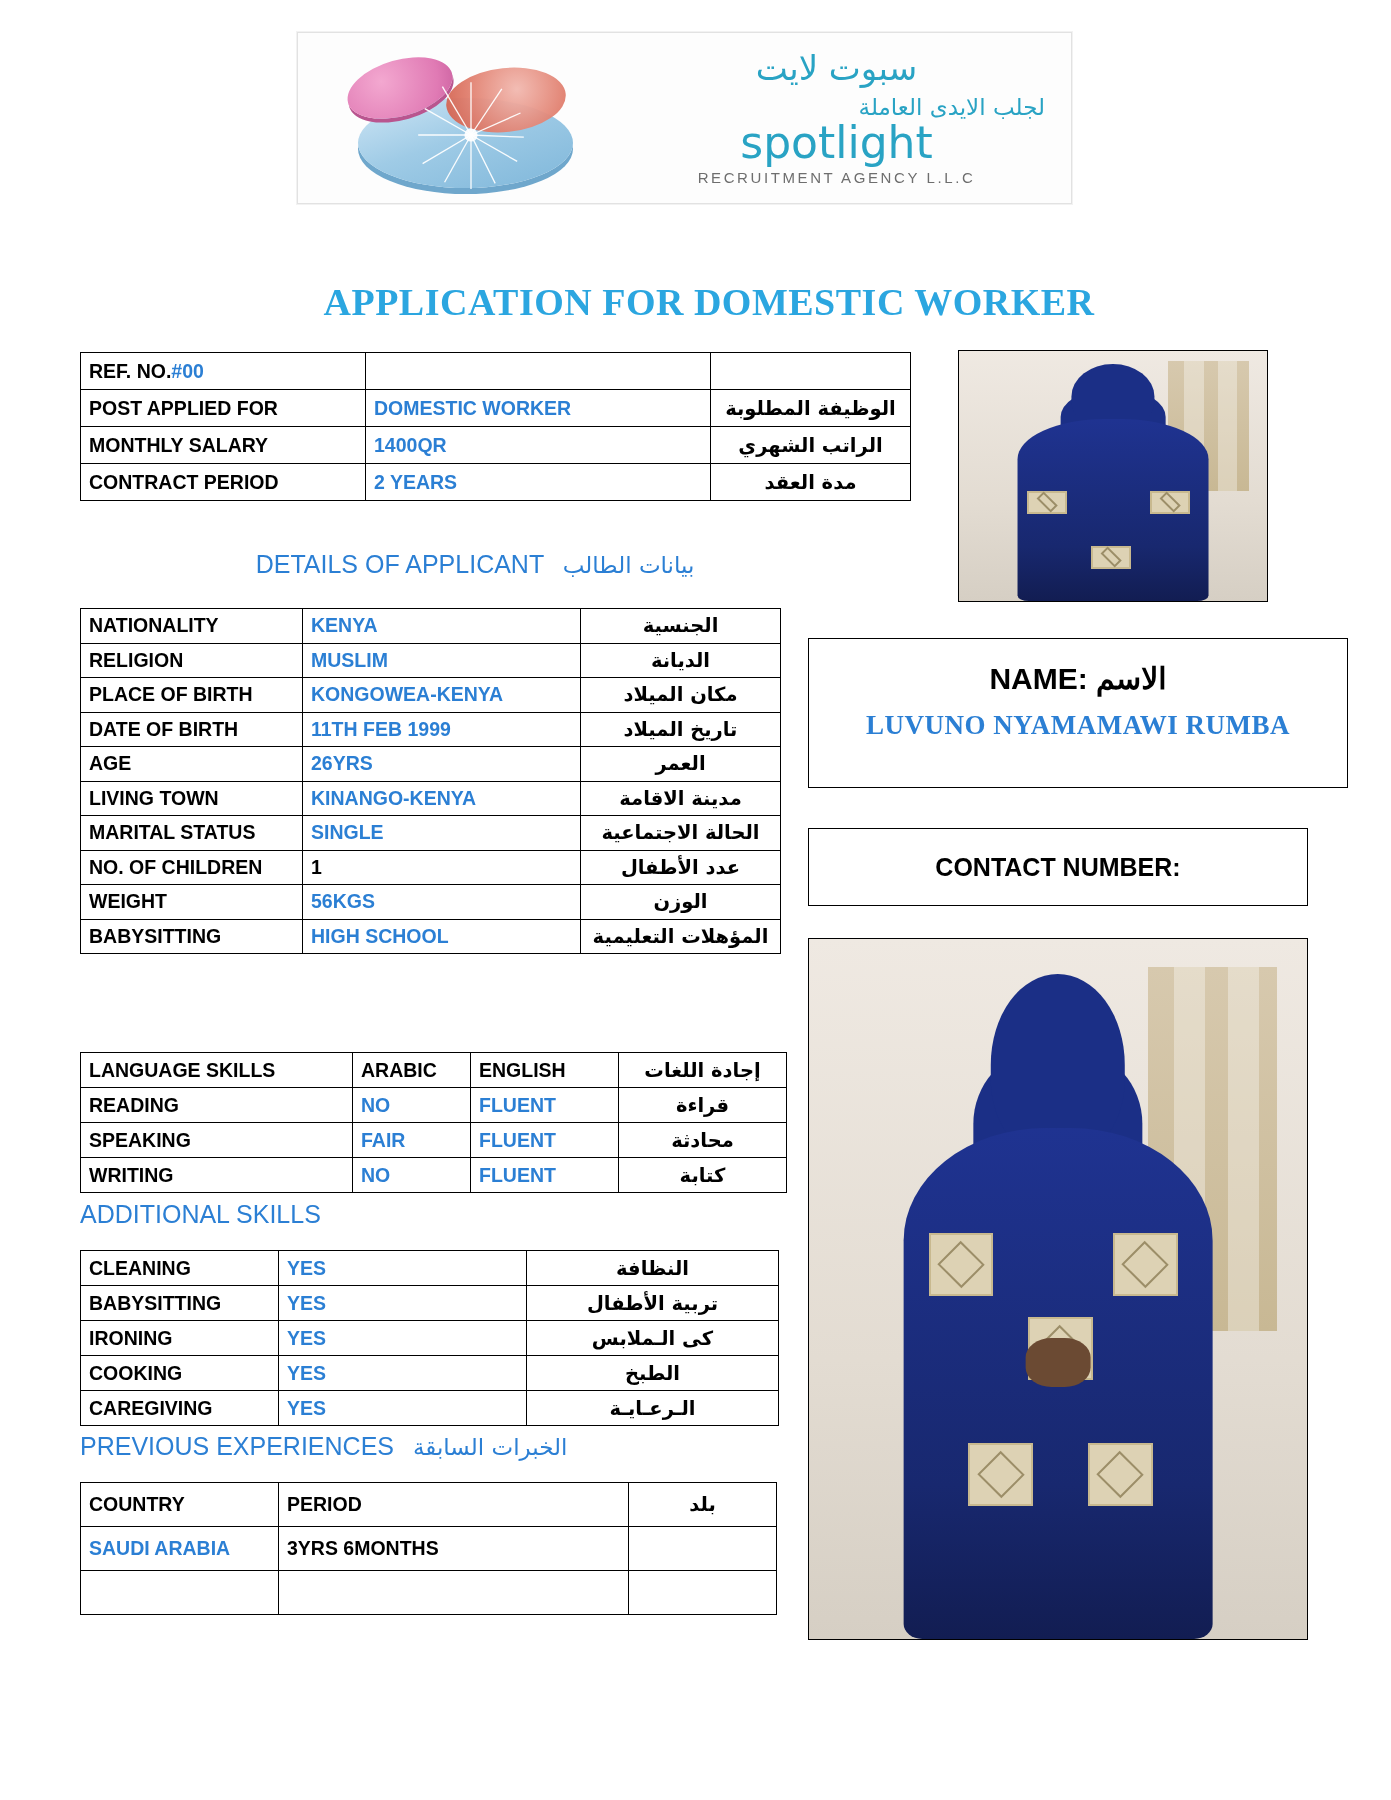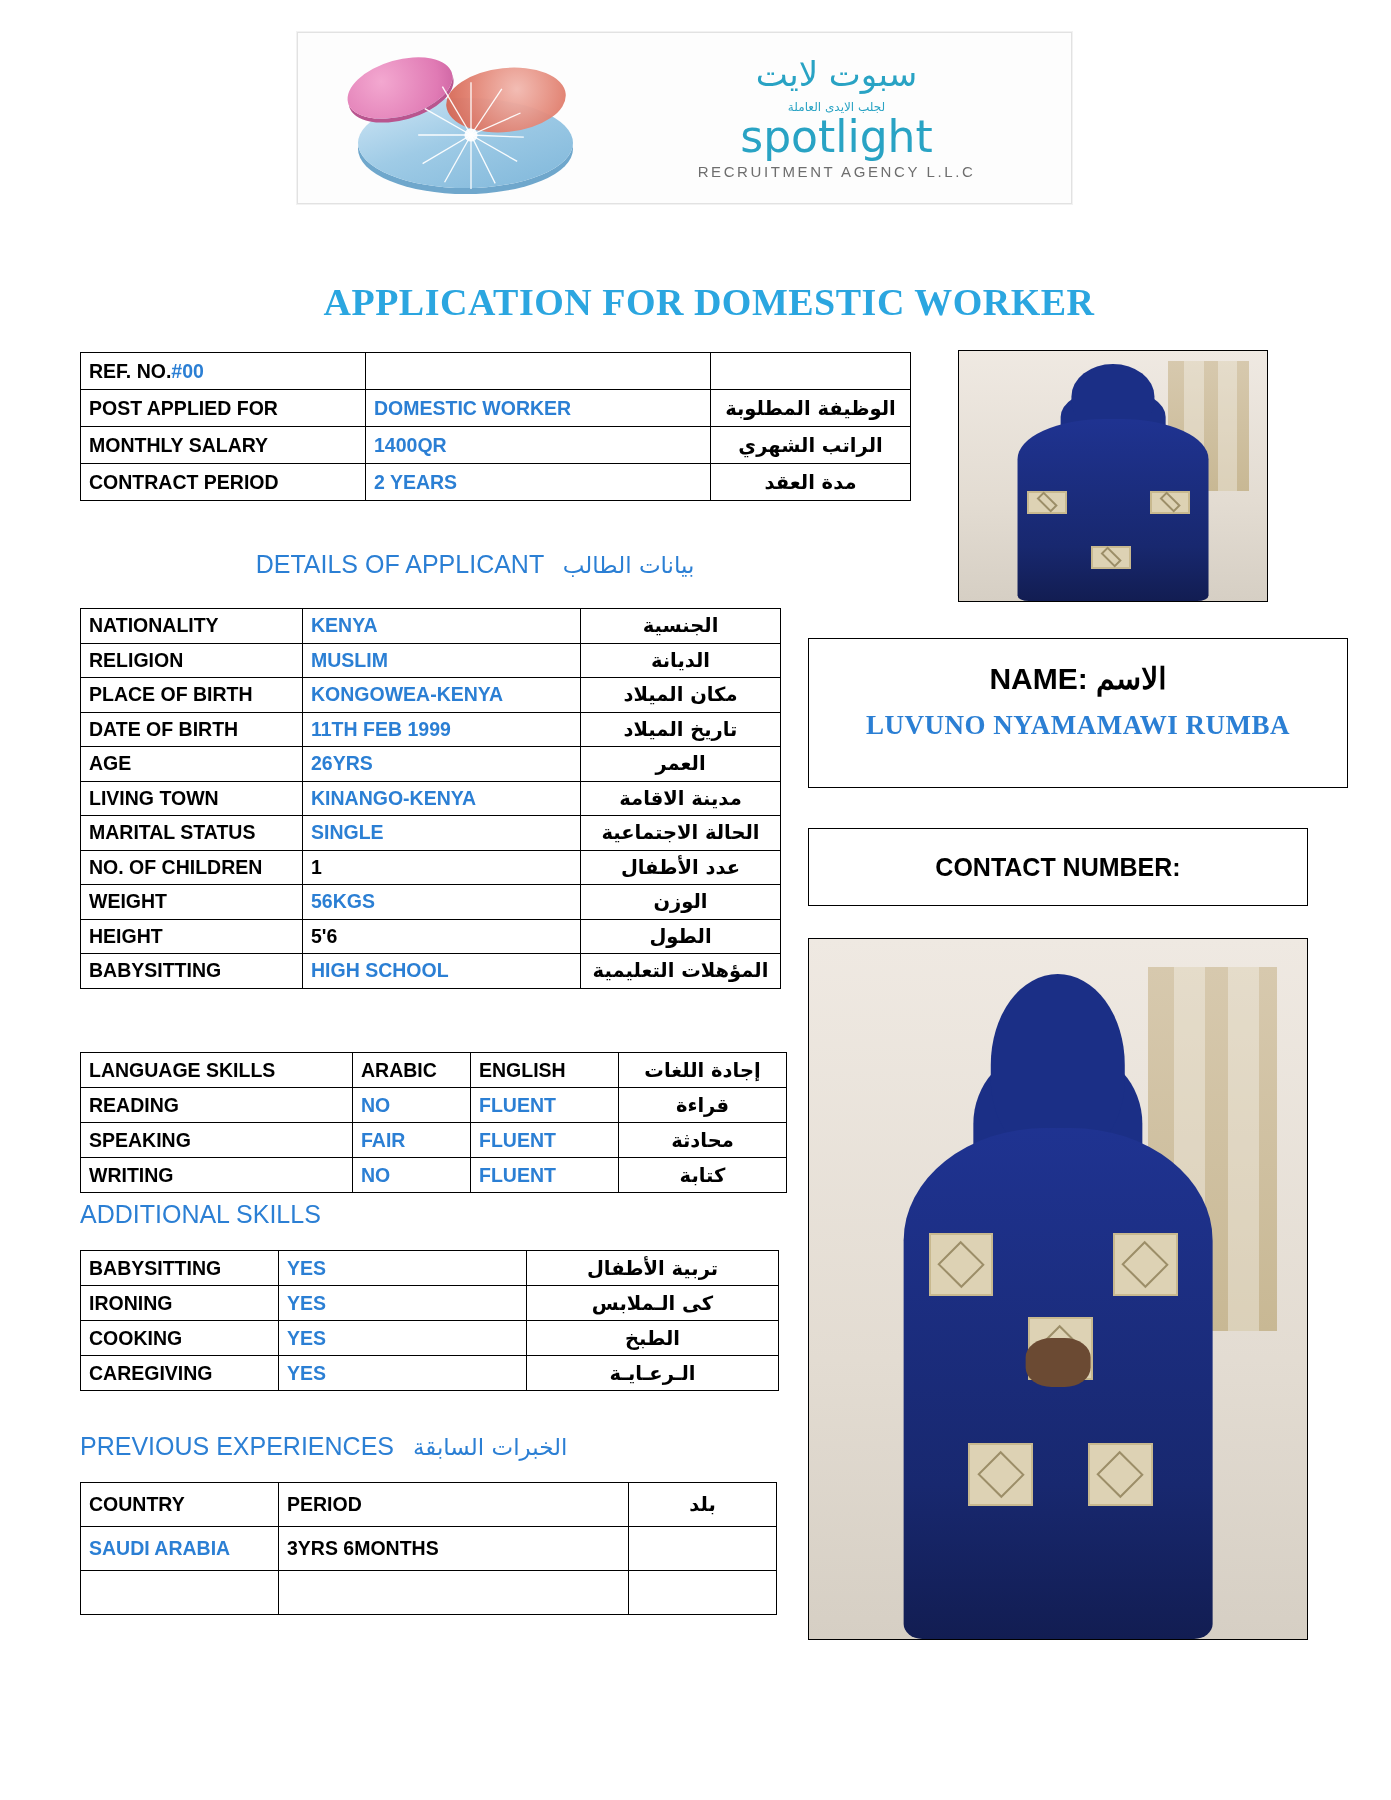--- a/index.html
+++ b/index.html
@@ -66,25 +66,26 @@
   .logo-ar1 {
     font-family: "DejaVu Sans", sans-serif;
     font-size: 34px;
     color: #29a3c4;
     direction: rtl;
     letter-spacing: 1px;
     line-height: 1.1;
   }
   .logo-ar2 {
     font-family: "DejaVu Sans", sans-serif;
-    font-size: 12px;
+    font-size: 23px;
     color: #29a3c4;
     direction: rtl;
     letter-spacing: 3px;
     margin-top: 6px;
+    text-align: right;
   }
   .logo-en {
     font-family: "DejaVu Sans", sans-serif;
     font-size: 44px;
     color: #29a3c4;
     letter-spacing: 0px;
     line-height: 1;
     margin-top: 1px;
   }
   .logo-sub {
@@ -413,25 +414,20 @@
       <td class="c1 lbl">NO. OF CHILDREN</td>
       <td class="c2 val-plain">1</td>
       <td class="c3 ar">عدد الأطفال</td>
     </tr>
     <tr>
       <td class="c1 lbl">WEIGHT</td>
       <td class="c2 val">56KGS</td>
       <td class="c3 ar">الوزن</td>
     </tr>
     <tr>
-      <td class="c1 lbl">HEIGHT</td>
-      <td class="c2 val-plain">5'6</td>
-      <td class="c3 ar">الطول</td>
-    </tr>
-    <tr>
       <td class="c1 lbl">BABYSITTING</td>
       <td class="c2 val">HIGH SCHOOL</td>
       <td class="c3 ar">المؤهلات التعليمية</td>
     </tr>
   </tbody>
     </table>
 
   <div class="name-box">
     <div class="name-label">
       <span>NAME:</span>
@@ -490,20 +486,25 @@
     </tr>
   </tbody>
     </table>
 
   <div class="sec add-hdr">
     <span>ADDITIONAL SKILLS</span>
   </div>
 
   <table class="tb add-table">
     <tbody>
+        <tr>
+      <td class="c1 lbl">CLEANING</td>
+      <td class="c2 val">YES</td>
+      <td class="c3 ar">النظافة</td>
+    </tr>
     <tr>
       <td class="c1 lbl">BABYSITTING</td>
       <td class="c2 val">YES</td>
       <td class="c3 ar">تربية الأطفال</td>
     </tr>
     <tr>
       <td class="c1 lbl">IRONING</td>
       <td class="c2 val">YES</td>
       <td class="c3 ar">كى الـملابس</td>
     </tr>

